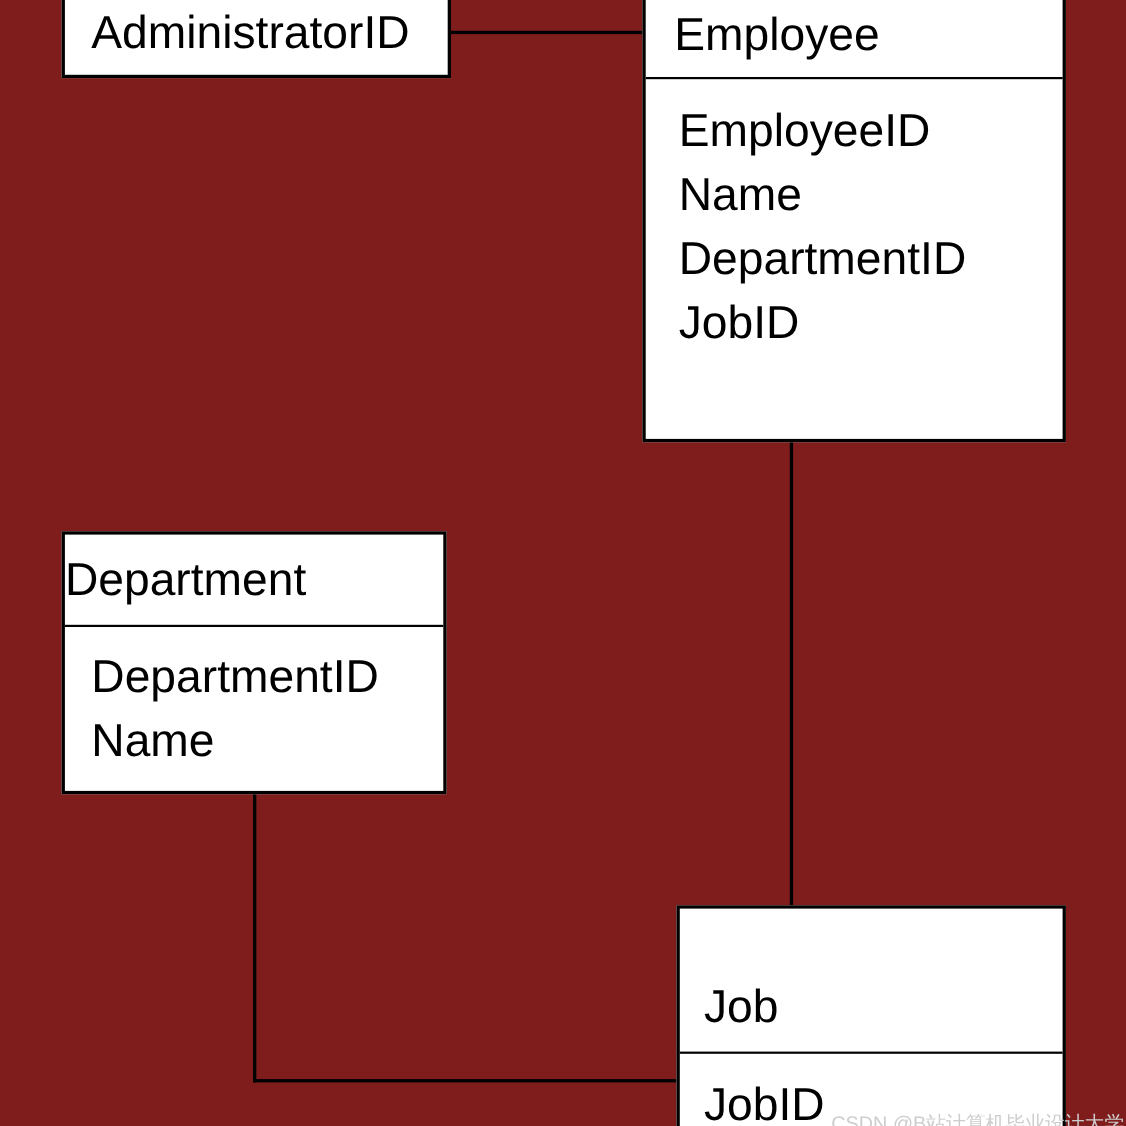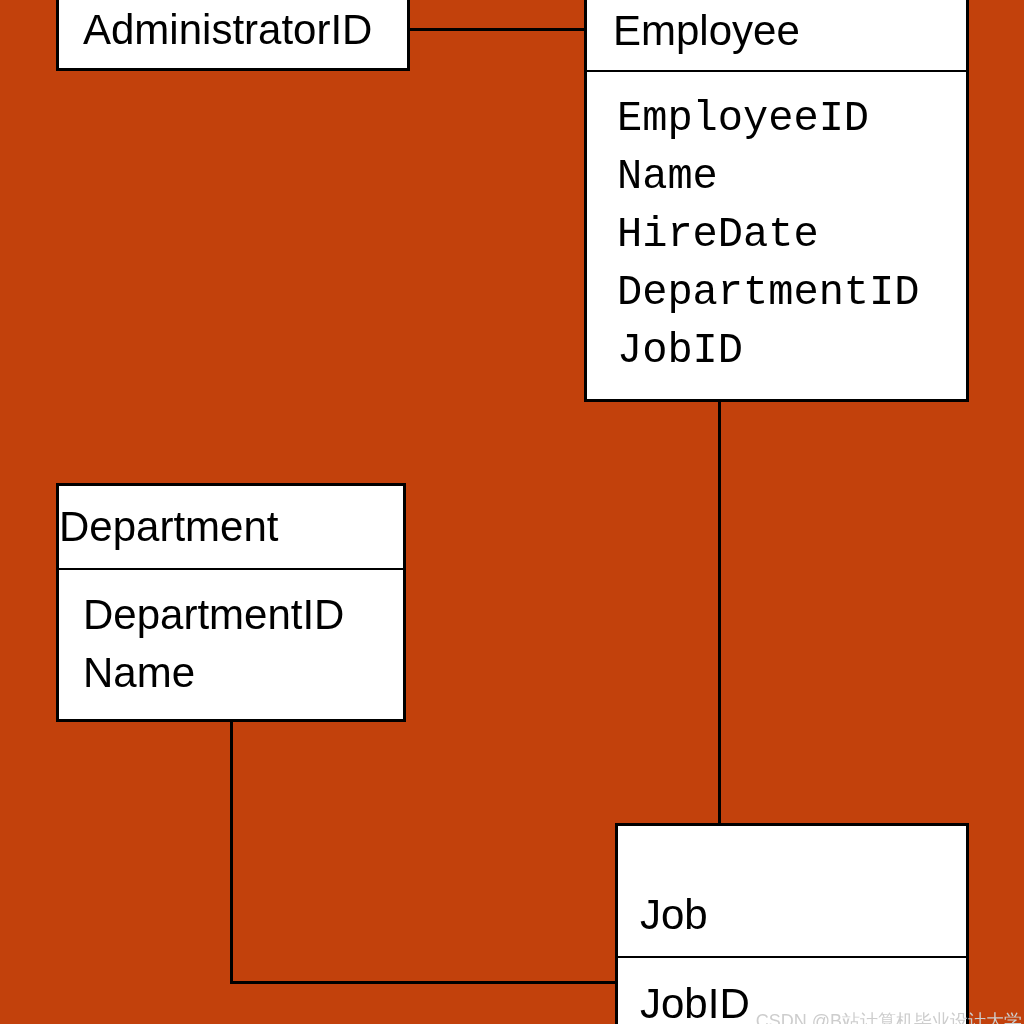--- a/index.html
+++ b/index.html
@@ -5,21 +5,21 @@
   html, body {
     margin: 0;
     padding: 0;
     background: #ffffff;
   }
   #stage {
     position: relative;
     width: 1024px;
     height: 1024px;
     overflow: hidden;
-    background: #c2410c;
+    background: #7f1d1d;
     font-family: "Liberation Sans", "DejaVu Sans", sans-serif;
     color: #000000;
   }
   .entity {
     position: absolute;
     box-sizing: border-box;
     border: 3px solid #000000;
     background: #ffffff;
   }
   .entity .title {
@@ -38,21 +38,21 @@
   }
   .entity .divider { border-top: 2px solid #000000; }
 
   
   #box-admin { left: 56px; top: -12px; width: 354px; height: 83px; }
   #box-admin .title { height: 77px; padding-left: 24px; }
 
   
   #box-employee { left: 584px; top: -12px; width: 385px; height: 414px; }
   #box-employee .title { height: 79px; padding-left: 26px; }
-  #box-employee .fields { padding: 18px 0 0 30px; font-family: Liberation Mono, monospace; }
+  #box-employee .fields { padding: 18px 0 0 30px; }
 
   
   #box-department { left: 56px; top: 483px; width: 350px; height: 239px; }
   #box-department .title { height: 82px; }
   #box-department .fields { padding: 16px 0 0 24px; }
 
   
   #box-job { left: 615px; top: 823px; width: 354px; height: 230px; }
   #box-job .title { height: 82px; padding-left: 22px; margin-top: 48px; }
   #box-job .fields { padding: 17px 0 0 22px; }
@@ -92,21 +92,20 @@
   <div class="entity" id="box-admin">
     <div class="title">AdministratorID</div>
   </div>
 
   <div class="entity" id="box-employee">
     <div class="title">Employee</div>
     <div class="divider"></div>
     <div class="fields">
       <div>EmployeeID</div>
       <div>Name</div>
-      <div>HireDate</div>
       <div>DepartmentID</div>
       <div>JobID</div>
     </div>
   </div>
 
   <div class="entity" id="box-department">
     <div class="title">Department</div>
     <div class="divider"></div>
     <div class="fields">
       <div>DepartmentID</div>

